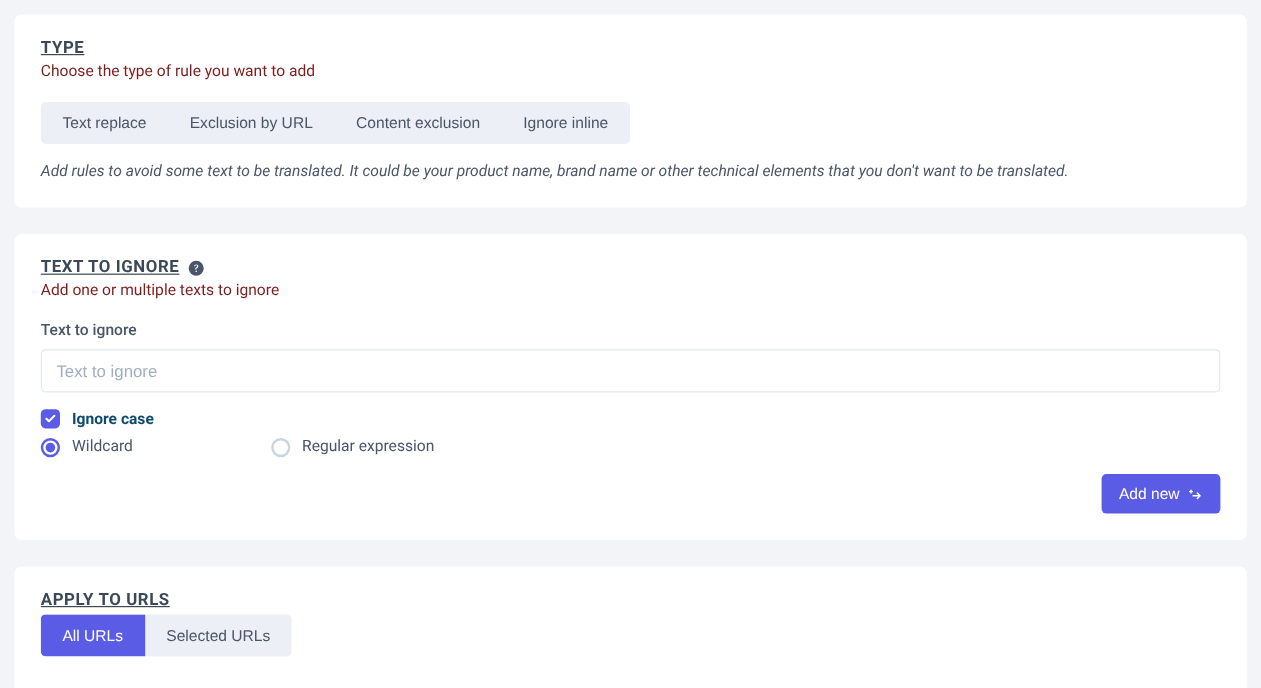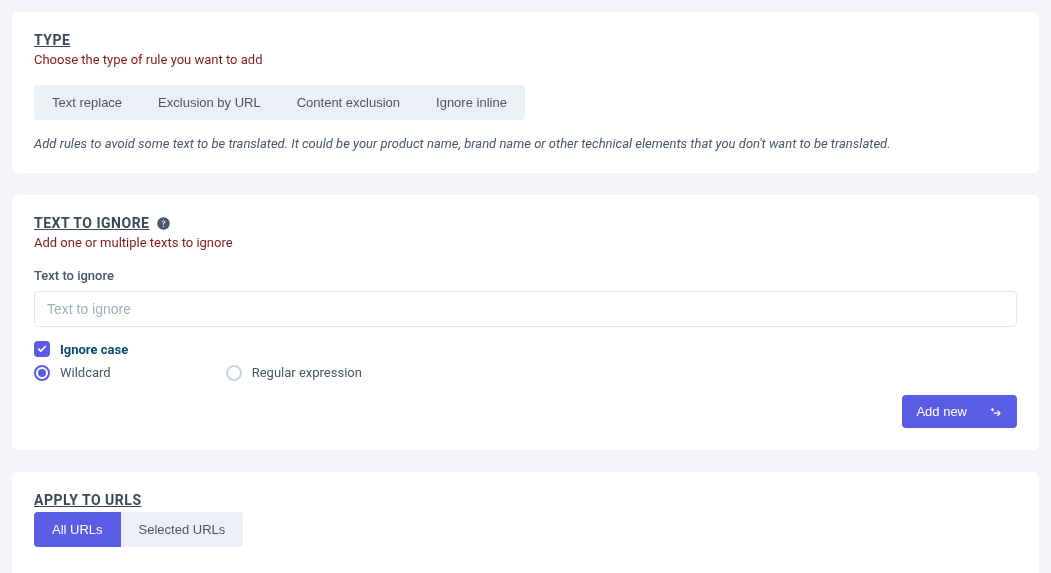--- a/index.html
+++ b/index.html
@@ -142,21 +142,21 @@
     .btn-primary {
       background: #5a5ce5;
       color: #ffffff;
       border: none;
       border-radius: 4px;
       padding: 9px 14px;
       font-size: 13px;
       cursor: pointer;
       display: inline-flex;
       align-items: center;
-      gap: 22px;
+      gap: 6px;
     }
     .btn-primary svg { flex-shrink: 0; }
   </style>
 </head>
 <body>
 
 <div class="card">
   <div class="section-title">TYPE</div>
   <div class="section-sub">Choose the type of rule you want to add</div>
   <div class="tabs">

